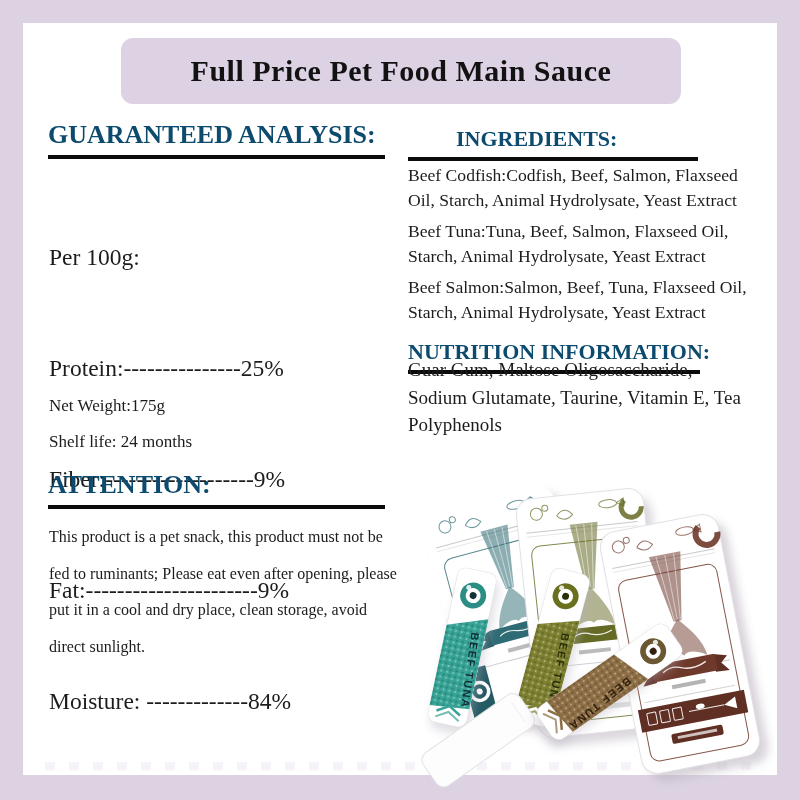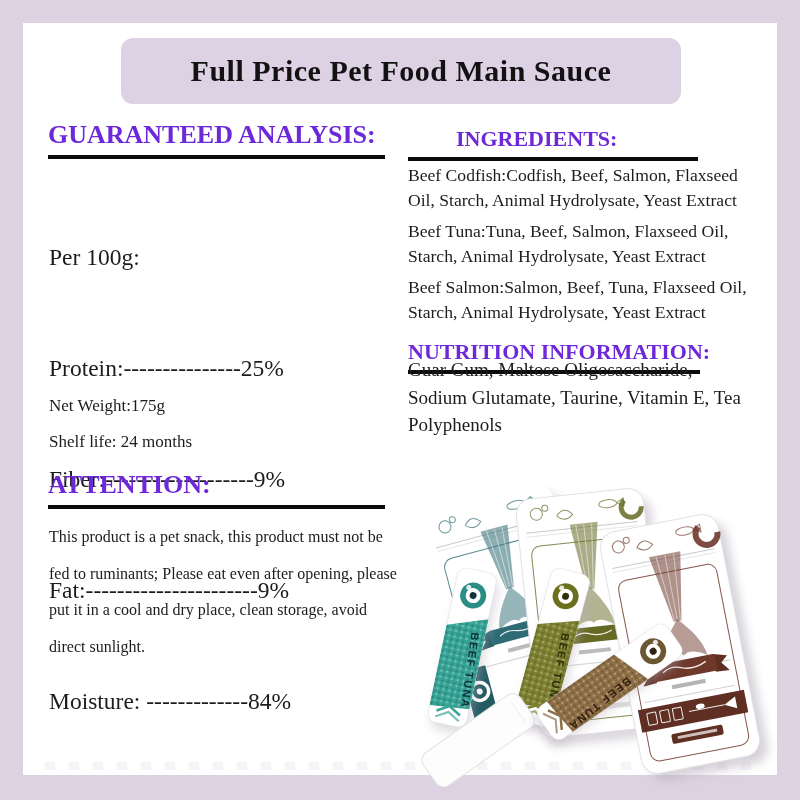--- a/index.html
+++ b/index.html
@@ -16,21 +16,21 @@
   .banner{
     position:absolute;left:121px;top:25px;width:560px;height:66px;
     background:#ddd2e4;border-radius:12px;
     display:flex;align-items:center;justify-content:center;margin-top:13px;
   }
   .banner h1{
     margin:0;font-size:30px;font-weight:bold;color:#121212;letter-spacing:.5px;
     font-family:"Liberation Serif","DejaVu Serif",serif;
   }
   .h-block{position:absolute;}
-  .h-title{font-weight:bold;color:#6d28d9;white-space:nowrap;}
+  .h-title{font-weight:bold;color:#0c4a6e;white-space:nowrap;}
   .h-rule{background:#0b0b0b;height:4px;margin-top:5px;}
   .ga-head{left:48px;top:120px;}
   .ga-head .h-title{font-size:26px;}
   .ga-head .h-rule{width:337px;}
   .ga-lines{position:absolute;left:49px;top:165px;font-size:23.5px;line-height:37px;white-space:pre;}
   .weight{position:absolute;left:49px;top:388px;font-size:17px;line-height:36px;}
   .att-head{left:48px;top:470px;}
   .att-head .h-title{font-size:26px;}
   .att-head .h-rule{width:337px;}
   .att-text{position:absolute;left:49px;top:519px;width:356px;font-size:16px;line-height:36.5px;}

